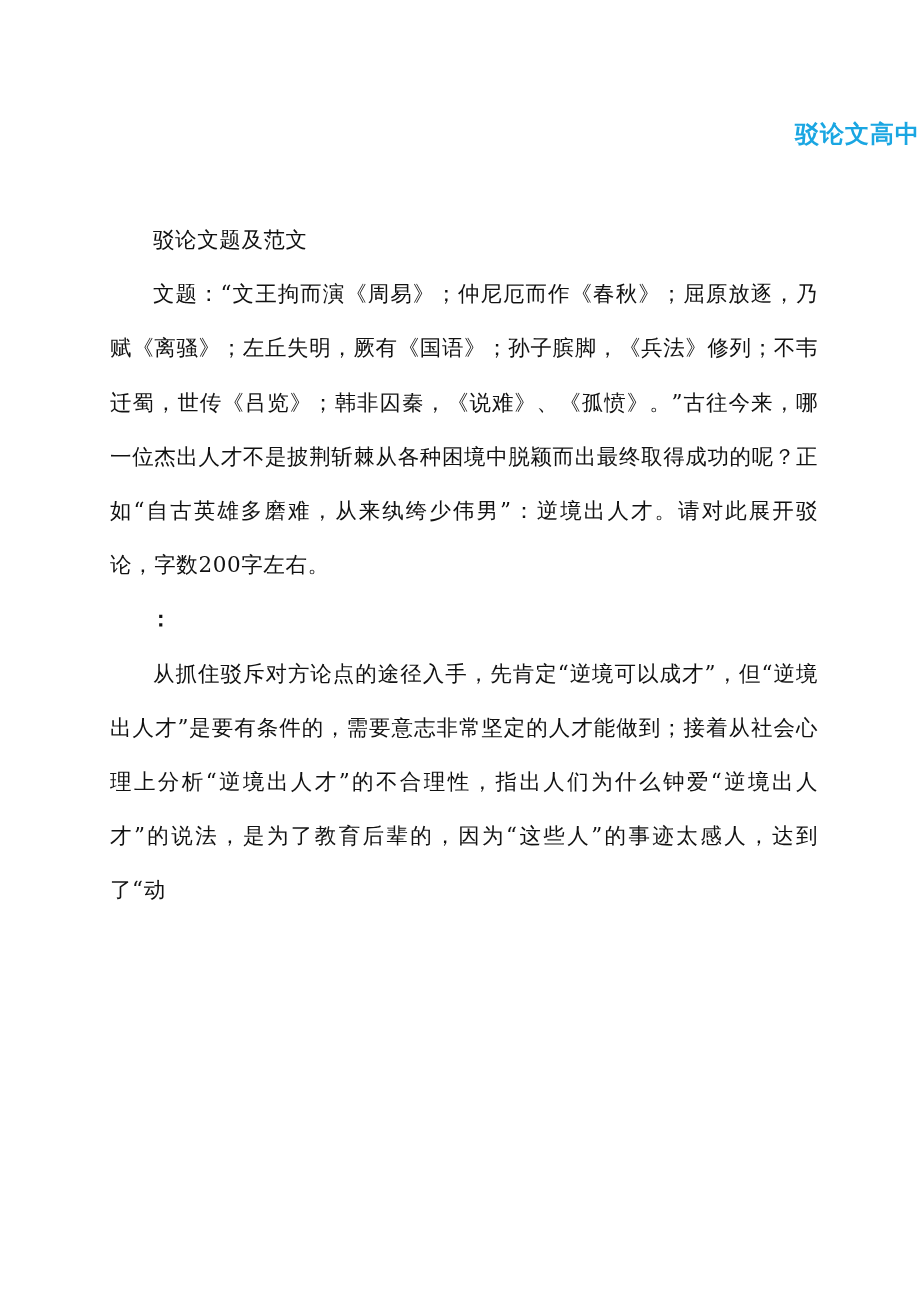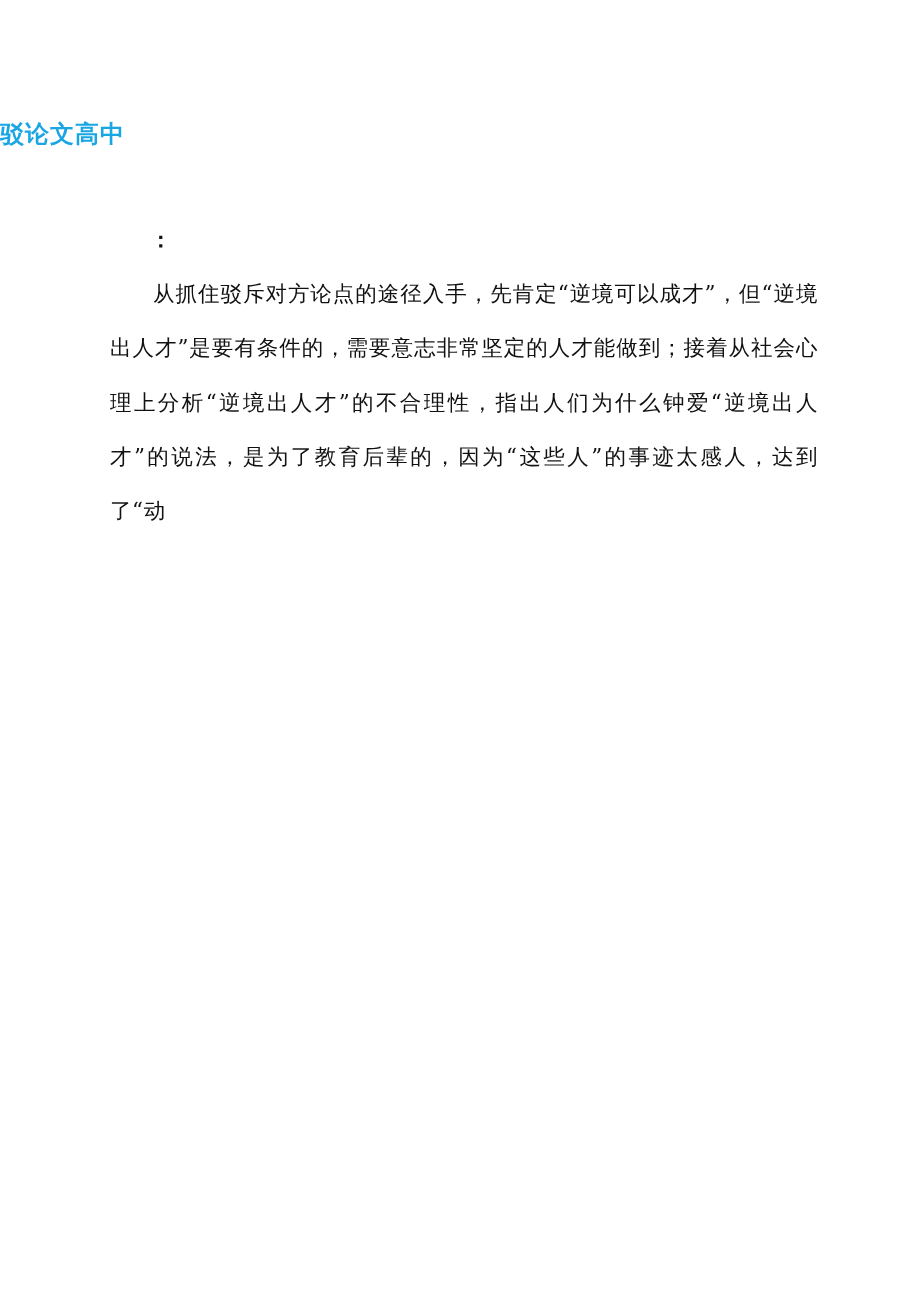--- a/index.html
+++ b/index.html
@@ -1,26 +1,28 @@
 <!DOCTYPE html>
 <html><head>
   <meta charset="utf-8">
   <style>
     html, body { margin: 0; padding: 0; background: #ffffff; }
     body { width: 920px; height: 1302px; position: relative; overflow: hidden;
            font-family: "DejaVu Serif", "Liberation Serif", serif; color: #111; }
-    .title { position: absolute; top: 117px; left: 0; width: 920px; text-align: left;
+    .title { position: absolute; top: 117px; left: 0; width: 920px; text-align: right;
              font-size: 24px; line-height: 34px; color: #1aa6e2; font-weight: bold; letter-spacing: 1px; }
     .content { position: absolute; left: 110px; top: 213px; width: 708px; }
     .para { margin: 0; font-size: 21.5px; line-height: 54.2px; text-align: justify;
             text-indent: 43px; letter-spacing: 0.6px; }
     .para.colon { text-indent: 40px; font-weight: bold; }
   </style>
 </head>
 <body>
 
 <div>
   <div class="title">驳论文高中</div>
   <div class="content">
+    <p class="para">驳论文题及范文</p>
+    <p class="para">文题：“文王拘而演《周易》；仲尼厄而作《春秋》；屈原放逐，乃赋《离骚》；左丘失明，厥有《国语》；孙子膑脚，《兵法》修列；不韦迁蜀，世传《吕览》；韩非囚秦，《说难》、《孤愤》。”古往今来，哪一位杰出人才不是披荆斩棘从各种困境中脱颖而出最终取得成功的呢？正如“自古英雄多磨难，从来纨绔少伟男”：逆境出人才。请对此展开驳论，字数200字左右。</p>
     <p class="para colon">：</p>
     <p class="para">从抓住驳斥对方论点的途径入手，先肯定“逆境可以成才”，但“逆境出人才”是要有条件的，需要意志非常坚定的人才能做到；接着从社会心理上分析“逆境出人才”的不合理性，指出人们为什么钟爱“逆境出人才”的说法，是为了教育后辈的，因为“这些人”的事迹太感人，达到了“动</p>
   </div>
 </div>
 
 </body></html>

